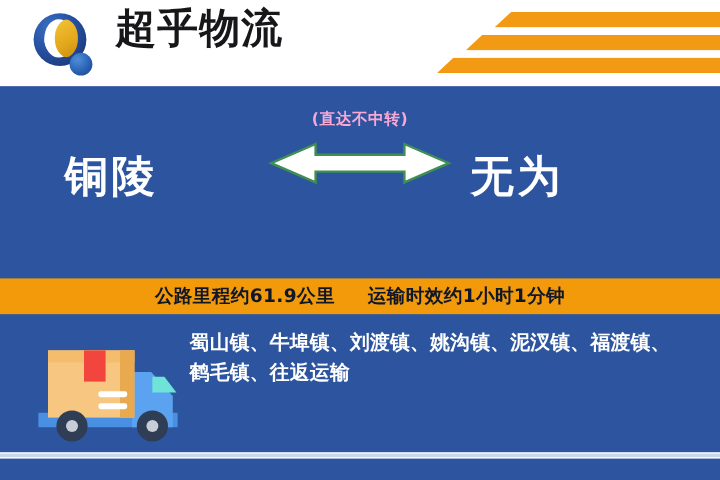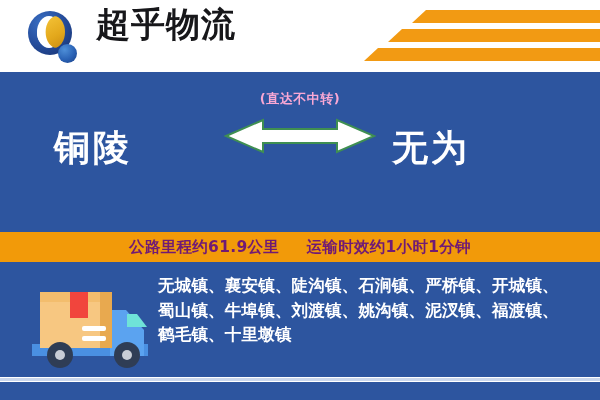--- a/index.html
+++ b/index.html
@@ -160,21 +160,21 @@
     left: 0; top: 232px;
     width: 600px; height: 30px;
     background: #f29a09;
     display: flex;
     align-items: center;
     justify-content: center;
   }
   .infobar-text {
     font-size: 15.5px;
     font-weight: bold;
-    color: #701a75;
+    color: #0f172a;
     white-space: nowrap;
     letter-spacing: 0.3px;
     line-height: 30px;
     font-family: "DejaVu Sans", "Liberation Sans", sans-serif;
   }
   .infobar-gap { display: inline-block; width: 16px; }
 
   
   .towns-panel {
     position: absolute;
@@ -272,21 +272,20 @@
       <rect x="44" y="16" width="18" height="26" fill="#f1453d"></rect>
       <rect x="56" y="50" width="24" height="5" rx="2" fill="#ffffff"></rect>
       <rect x="56" y="60" width="24" height="5" rx="2" fill="#ffffff"></rect>
       <circle cx="34" cy="79" r="13" fill="#2f3d55"></circle>
       <circle cx="34" cy="79" r="5" fill="#c8cdd6"></circle>
       <circle cx="101" cy="79" r="13" fill="#2f3d55"></circle>
       <circle cx="101" cy="79" r="5" fill="#c8cdd6"></circle>
     </svg>
 
     <div class="towns">
-      <div class="town-line">无城镇、襄安镇、陡沟镇、石涧镇、严桥镇、开城镇、</div>
       <div class="town-line">蜀山镇、牛埠镇、刘渡镇、姚沟镇、泥汊镇、福渡镇、</div>
-      <div class="town-line">鹤毛镇、十里墩镇</div>
+      <div class="town-line">鹤毛镇、往返运输</div>
     </div>
 
     <div class="divider"></div>
   </div>
 
 </div>
 
 </body></html>

